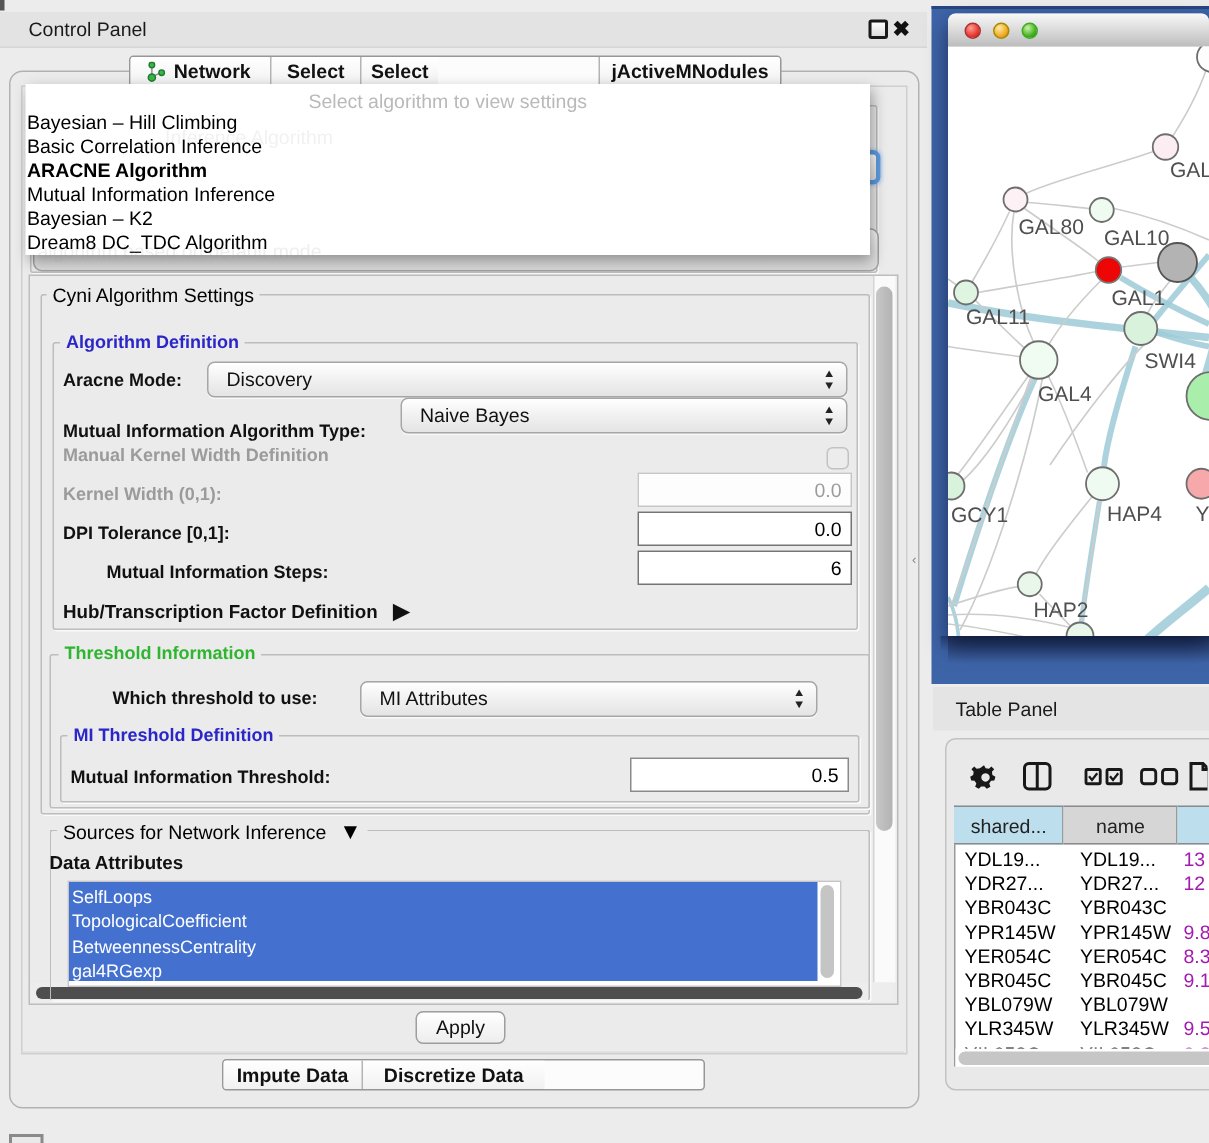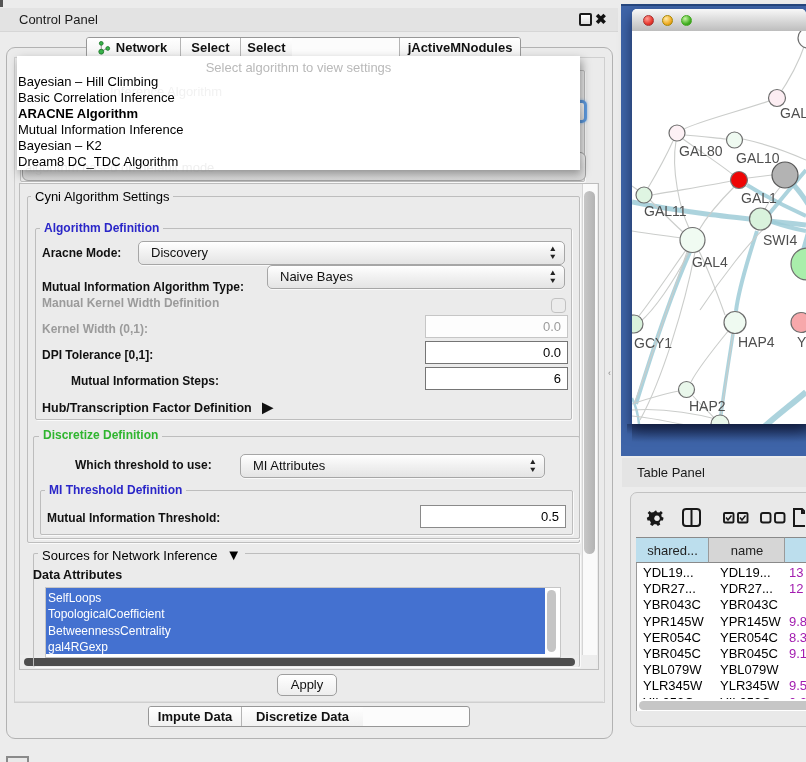--- a/index.html
+++ b/index.html
@@ -96,21 +96,21 @@
 <div class="abs lab dis" style="left:42px;top:322px;">Kernel Width (0,1):</div>
 <div class="field" style="left:425px;top:315px;width:143px;height:23px;border:1px solid #c6c6c6;background:#fdfdfd;color:#9b9b9b;line-height:21px;">0.0</div>
 <div class="abs lab" style="left:42px;top:348px;">DPI Tolerance [0,1]:</div>
 <div class="field" style="left:425px;top:341px;width:143px;height:23px;border:1px solid #757575;line-height:21px;">0.0</div>
 <div class="abs lab" style="left:42px;top:374px;padding-left:29px;">Mutual Information Steps:</div>
 <div class="field" style="left:425px;top:367px;width:143px;height:23px;border:1px solid #757575;line-height:21px;">6</div>
 
 <div class="abs lab" style="left:42px;top:399px;font-size:12.5px;">Hub/Transcription Factor Definition &nbsp;&nbsp;<span style="font-size:14px;">▶</span></div>
 
 <div class="grp" style="left:33px;top:436px;width:545px;height:101px;"></div>
-<div class="gt" style="left:39px;top:428px;color:#2fb52f;">Discretize Definition</div>
+<div class="gt" style="left:39px;top:428px;color:#2fb52f;">Threshold Information</div>
 <div class="abs lab" style="left:75px;top:458px;">Which threshold to use:</div>
 <div class="combo" style="left:240px;top:454px;width:303px;">
     <span class="ct">MI Attributes</span>
     <span class="ar">▲<br>▼</span>
   </div>
 
 <div class="grp" style="left:40px;top:490px;width:531px;height:43px;"></div>
 <div class="gt" style="left:45px;top:483px;color:#2a26c8;">MI Threshold Definition</div>
 <div class="abs lab" style="left:47px;top:511px;">Mutual Information Threshold:</div>
 <div class="field" style="left:420px;top:505px;width:146px;height:23px;border:1px solid #8a8a8a;line-height:21px;">0.5</div>

